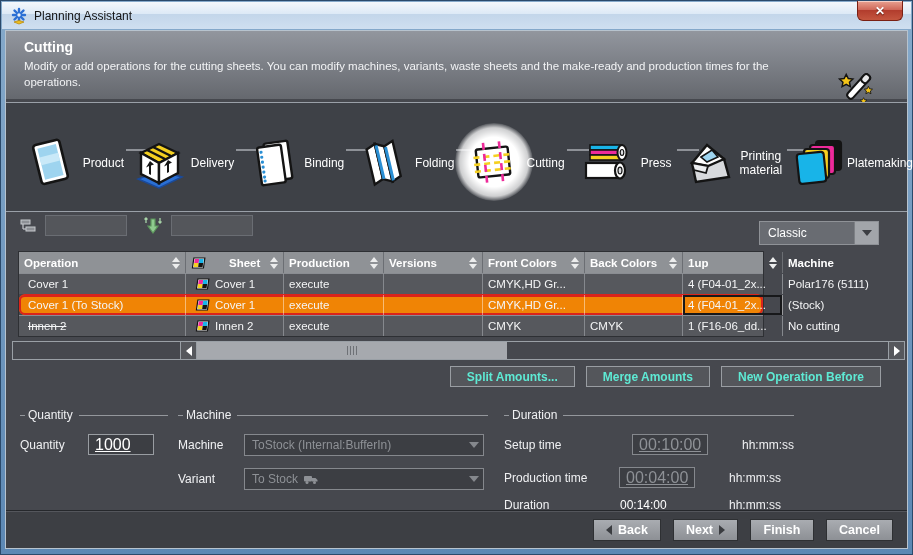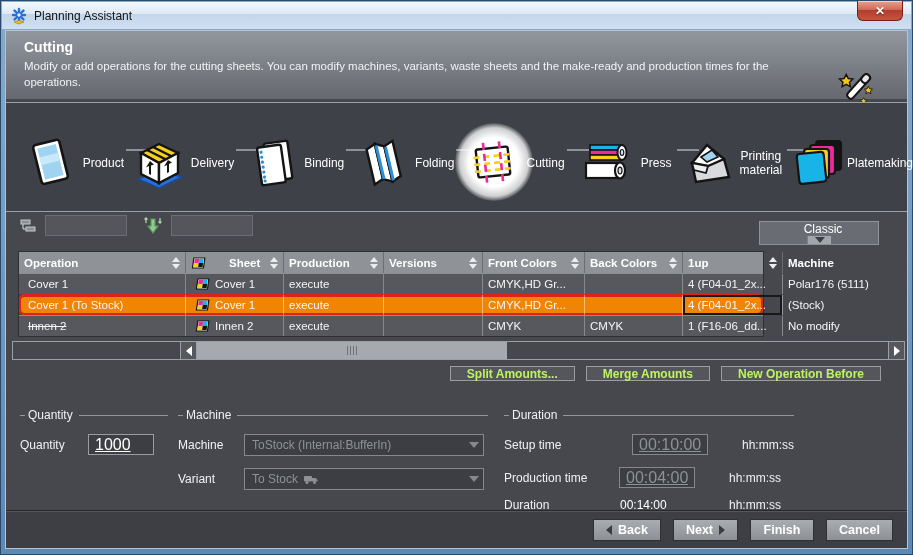--- a/index.html
+++ b/index.html
@@ -41,21 +41,21 @@
   .step-iconwrap { position:relative; width:72px; height:62px; display:flex; align-items:center; justify-content:center; }
   .step-glow { position:absolute; left:-4px; top:-8px; width:78px; height:78px; border-radius:50%;
     background:radial-gradient(circle, #ffffff 45%, rgba(255,255,255,.75) 62%, rgba(255,255,255,0) 72%); }
   .step-label { margin-top:4px; font-size:12px; color:#fff; text-align:center; line-height:1.15; }
   .step:not(:last-child)::after { content:""; position:absolute; right:-24px; top:36px; width:22px; height:2px; background:#8e9197; }
 
   
   .filter-bar { position:absolute; top:184px; left:14px; display:flex; align-items:center; gap:8px; }
   .mini-input { width:82px; height:21px; background:#54565b; border:1px solid #6a6d73; color:#e8e9ea; font-size:11px; padding:0 4px; }
   .view-select { position:absolute; top:190px; right:28px; width:120px; height:24px; background:#696c72;
-    border:1px solid #8f9297; display:flex; align-items:center;flex-direction:column; }
+    border:1px solid #8f9297; display:flex; align-items:center; }
   .view-select-text { flex:1; color:#fff; font-size:12px; padding-left:8px; }
   .view-select-btn { width:24px; height:100%; background:#a2a5aa; border-left:1px solid #7d8085;
     display:flex; align-items:center; justify-content:center; }
   .tri-down { width:0; height:0; border-left:5px solid transparent; border-right:5px solid transparent; border-top:6px solid #3c3e43; }
 
   
   .grid-table { position:absolute; top:220px; left:12px; width:746px; border:1px solid #2e3034; }
   .trow { display:grid; grid-template-columns:167px 98px 100px 99px 102px 98px 100px 127px; height:21px; }
   .thead { background:#8f9296; }
   .thead .tcell { border-right:1px solid #6b6e73; color:#fff; font-weight:bold; font-size:11.5px;
@@ -82,21 +82,21 @@
   .hs-btn { width:16px; background:#56585d; border-right:1px solid #9aa0a6; display:flex; align-items:center; justify-content:center; }
   .hs-btn-r { border-right:none; border-left:1px solid #9aa0a6; }
   .hs-thumb { width:310px; background:#a6a9ae; display:flex; align-items:center; justify-content:center; gap:2px; }
   .hs-grip { width:1px; height:9px; background:#6e7176; }
   .hs-track { flex:1; background:#46484e; }
   .tri-left { width:0; height:0; border-top:5px solid transparent; border-bottom:5px solid transparent; border-right:6px solid #fff; }
   .tri-right { width:0; height:0; border-top:5px solid transparent; border-bottom:5px solid transparent; border-left:6px solid #fff; }
 
   
   .mid-actions { position:absolute; top:335px; right:26px; display:flex; gap:11px; }
-  .btn-dark { height:15px; background:#54565b; border:1px solid #999da2; color:#bef264;
+  .btn-dark { height:21px; background:#54565b; border:1px solid #999da2; color:#5eead4;
     font-weight:bold; font-size:12px; font-family:"Liberation Sans",sans-serif; padding:0 16px; display:flex; align-items:center; }
 
   
   .group-title { display:flex; align-items:center; font-size:12px; color:#f0f1f3; }
   .group-title::before { content:""; width:5px; height:1px; background:#94979c; margin-right:3px; }
   .group-line { flex:1; height:1px; background:#94979c; margin-left:6px; }
   .form-label { font-size:12px; color:#f0f1f3; }
   .inp { height:21px; background:#3c3e43; border:1px solid #999da2; color:#fff; font-size:16px;
     font-family:"Liberation Sans",sans-serif; padding:0 6px;text-decoration:underline; }
   .inp.disabled { color:#8e9196; border-color:#85888d; }
@@ -437,21 +437,21 @@
                 <rect x="8.5" y="6" width="4.5" height="4" fill="#141414"></rect>
               </g>
             </svg>
           <span>Innen 2</span>
         </div>
         <div class="tcell">execute</div>
         <div class="tcell"></div>
         <div class="tcell">CMYK</div>
         <div class="tcell">CMYK</div>
         <div class="tcell">1 (F16-06_dd...</div>
-        <div class="tcell">No modify</div>
+        <div class="tcell">No cutting</div>
       </div>
     </div>
 
     <div class="hscroll">
       <div class="hs-spacer"></div>
       <div class="hs-btn">
           <span class="tri-left"></span>
         </div>
       <div class="hs-thumb">
         <span class="hs-grip"></span>

